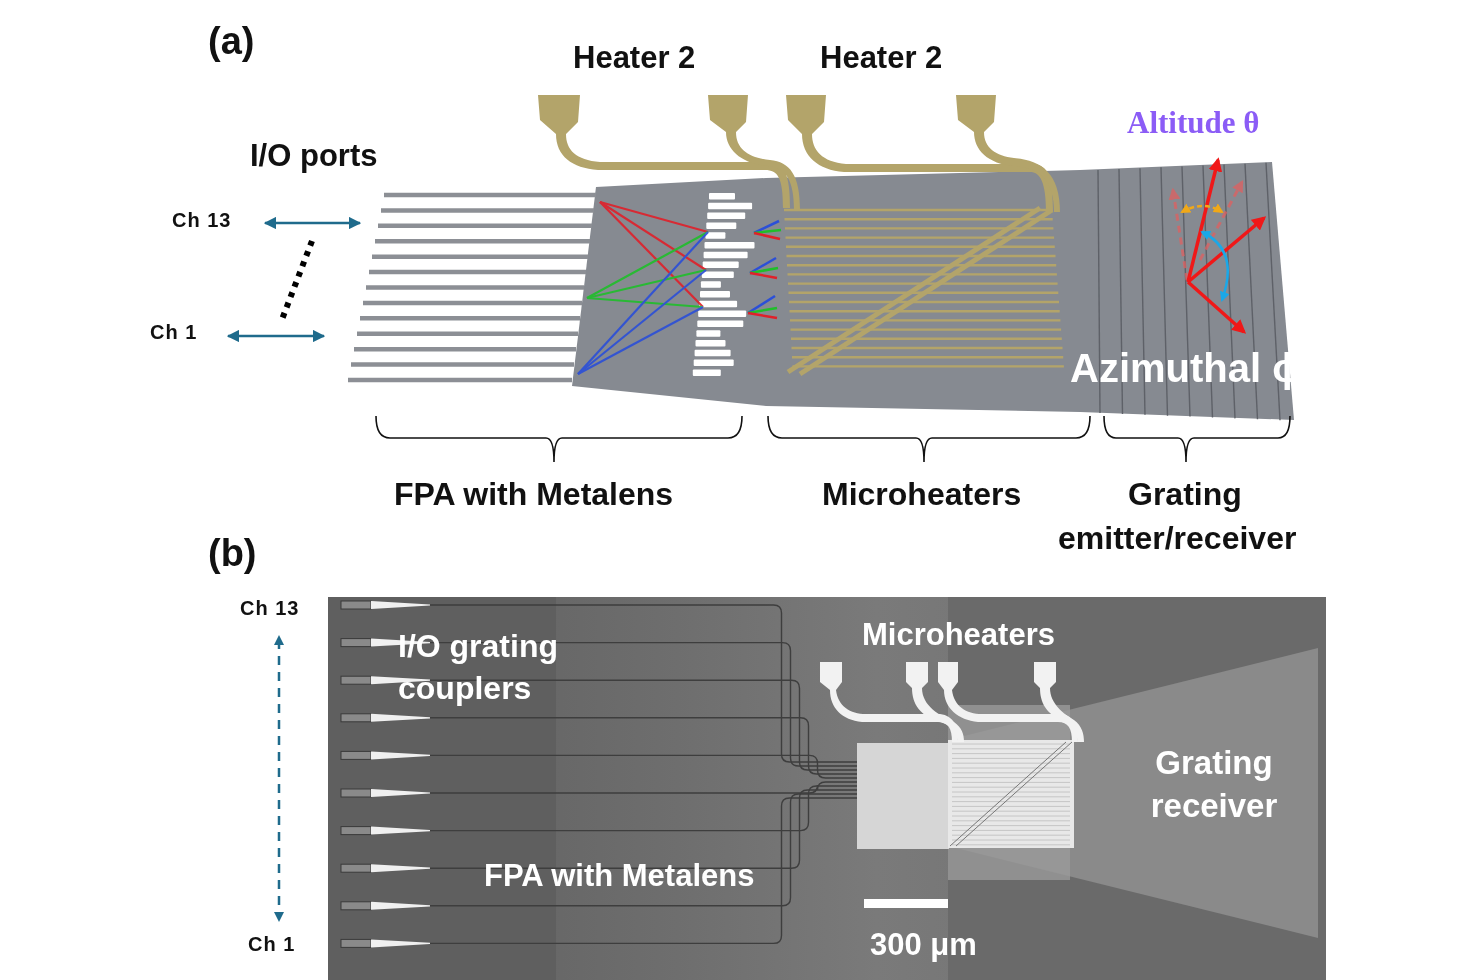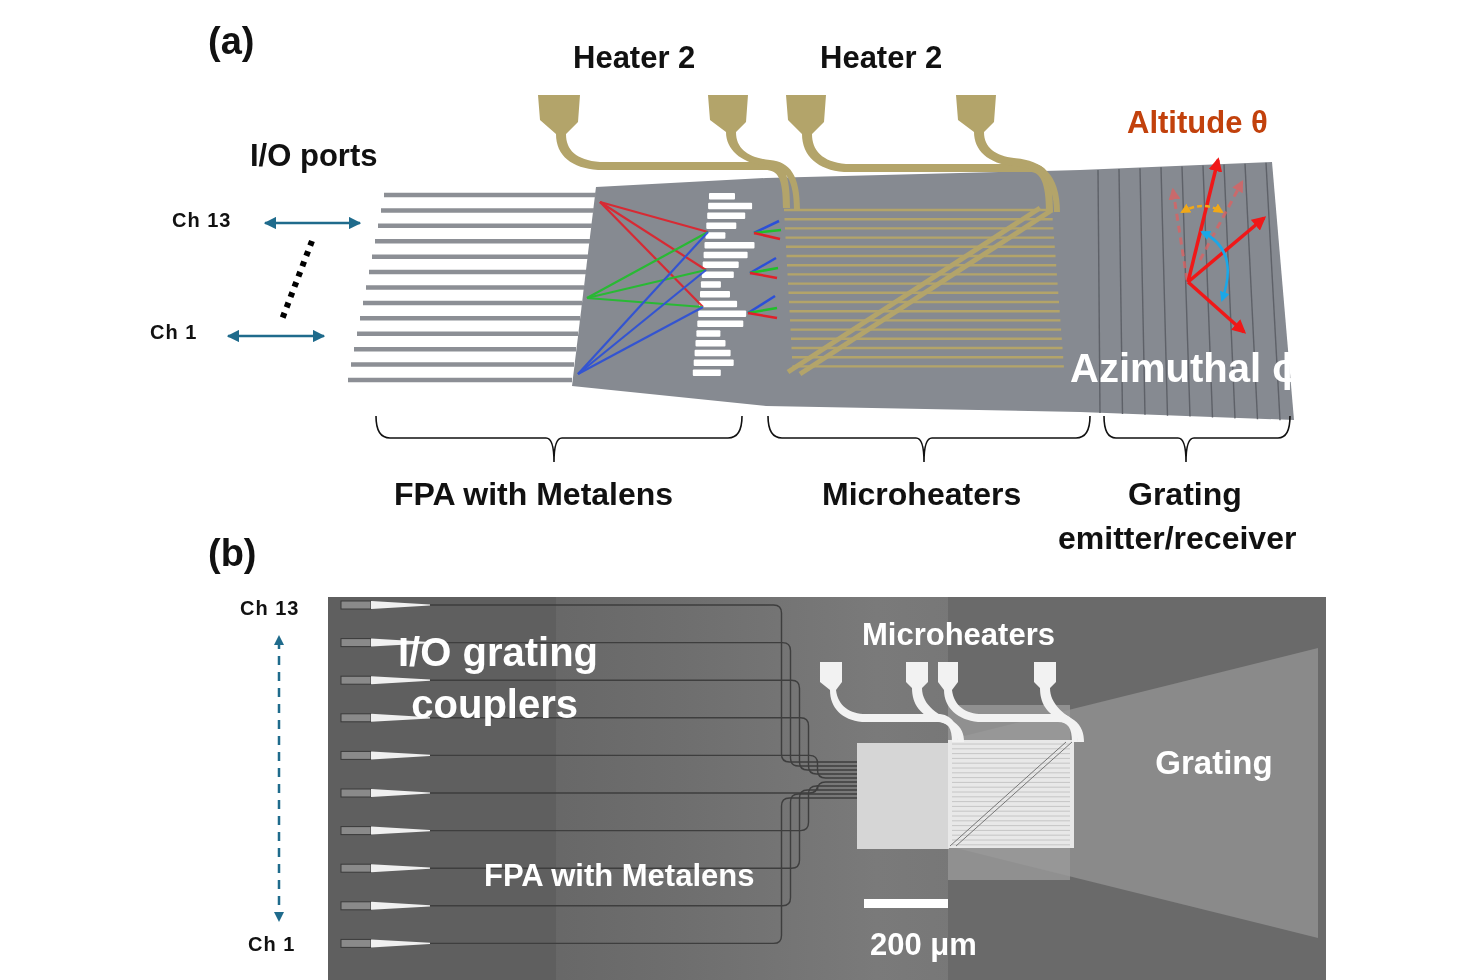--- a/index.html
+++ b/index.html
@@ -3,21 +3,21 @@
 <meta charset="utf-8">
 <style>
   html, body { margin: 0; padding: 0; background: #ffffff; }
   body { width: 1480px; height: 980px; position: relative; overflow: hidden;
          font-family: "Liberation Sans", "DejaVu Sans", sans-serif; }
   .txt { position: absolute; font-weight: bold; white-space: nowrap; line-height: 1; }
   .panel-label { font-size: 38px; color: #111; }
   .title { font-size: 31px; color: #111; }
   .ch { font-size: 20px; color: #111; letter-spacing: 1px; }
   .section { font-size: 32px; color: #111; text-align: center; }
-  .red { color: #c2410c; font-size: 31px; }
+  .red { color: #8b5cf6; font-size: 31px; font-family: Liberation Serif, serif; }
   .white { color: #ffffff; font-size: 40px; }
   .white-lg { color: #ffffff; font-size: 33px; text-align: center; line-height: 1.3; }
   svg { position: absolute; left: 0; top: 0; }
 </style>
 </head>
 <body>
 
 <svg id="svg-a" width="1480" height="560" viewBox="0 0 1480 560">
   <defs>
     <marker id="arr-teal" viewBox="0 0 10 10" refX="9" refY="5" markerWidth="5" markerHeight="5" orient="auto-start-reverse">
@@ -274,22 +274,23 @@
       <polygon points="371,939.4000000000001 430,942.8000000000001 430,944.0000000000001 371,947.4000000000001" fill="#f0f0f0"></polygon>
     </g>
 
   <rect x="864" y="899" width="84" height="9" fill="#ffffff"></rect>
 
   <line x1="279" y1="640" x2="279" y2="917" stroke="#1f6b8c" stroke-width="2.5" stroke-dasharray="9,7" marker-start="url(#arr-teal-b)" marker-end="url(#arr-teal-b)"></line>
 </svg>
 
 <div class="txt ch" style="left:240px; top:598px;">Ch 13</div>
 <div class="txt ch" style="left:248px; top:934px;">Ch 1</div>
-<div class="txt white-lg" style="left:398px; top:626px; font-size:40px; line-height:1.3; text-align:right; width:180px;">
+<div class="txt white-lg" style="left:398px; top:626px; font-size:32px; line-height:1.3; text-align:left; width:180px;">
   <div>I/O grating</div>
   <div>couplers</div>
 </div>
 <div class="txt white" style="left:484px; top:860px; font-size:31px;">FPA with Metalens</div>
 <div class="txt white" style="left:862px; top:619px; font-size:31px;">Microheaters</div>
 <div class="txt white-lg" style="left:1140px; top:742px; width:148px;">
   <div>Grating</div>
+  <div>receiver</div>
 </div>
-<div class="txt white" style="left:870px; top:929px; font-size:31px;">200 μm</div>
+<div class="txt white" style="left:870px; top:929px; font-size:31px;">300 μm</div>
 
 </body></html>

